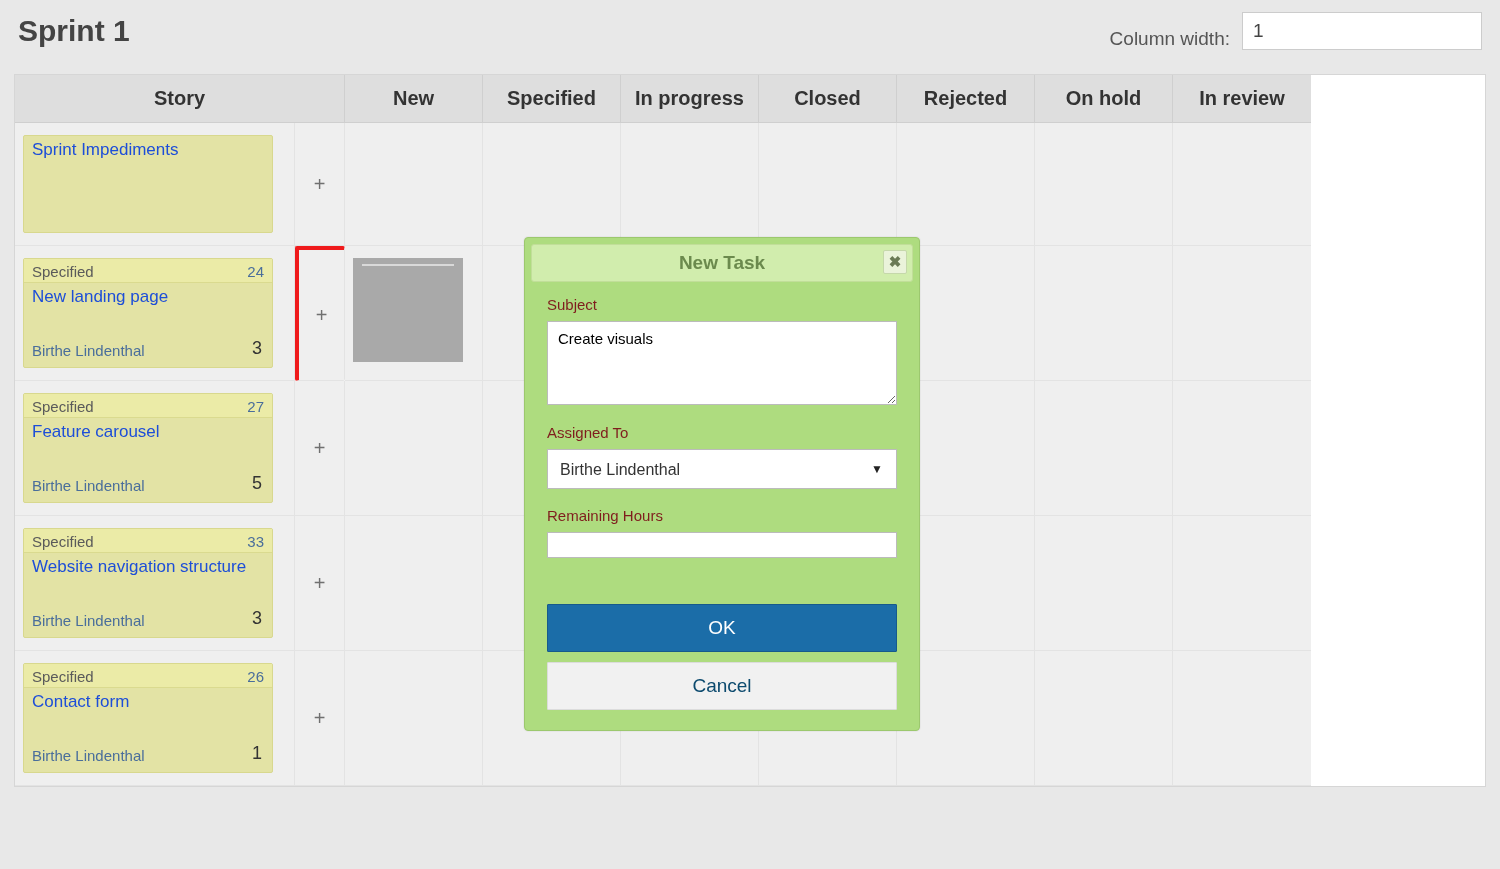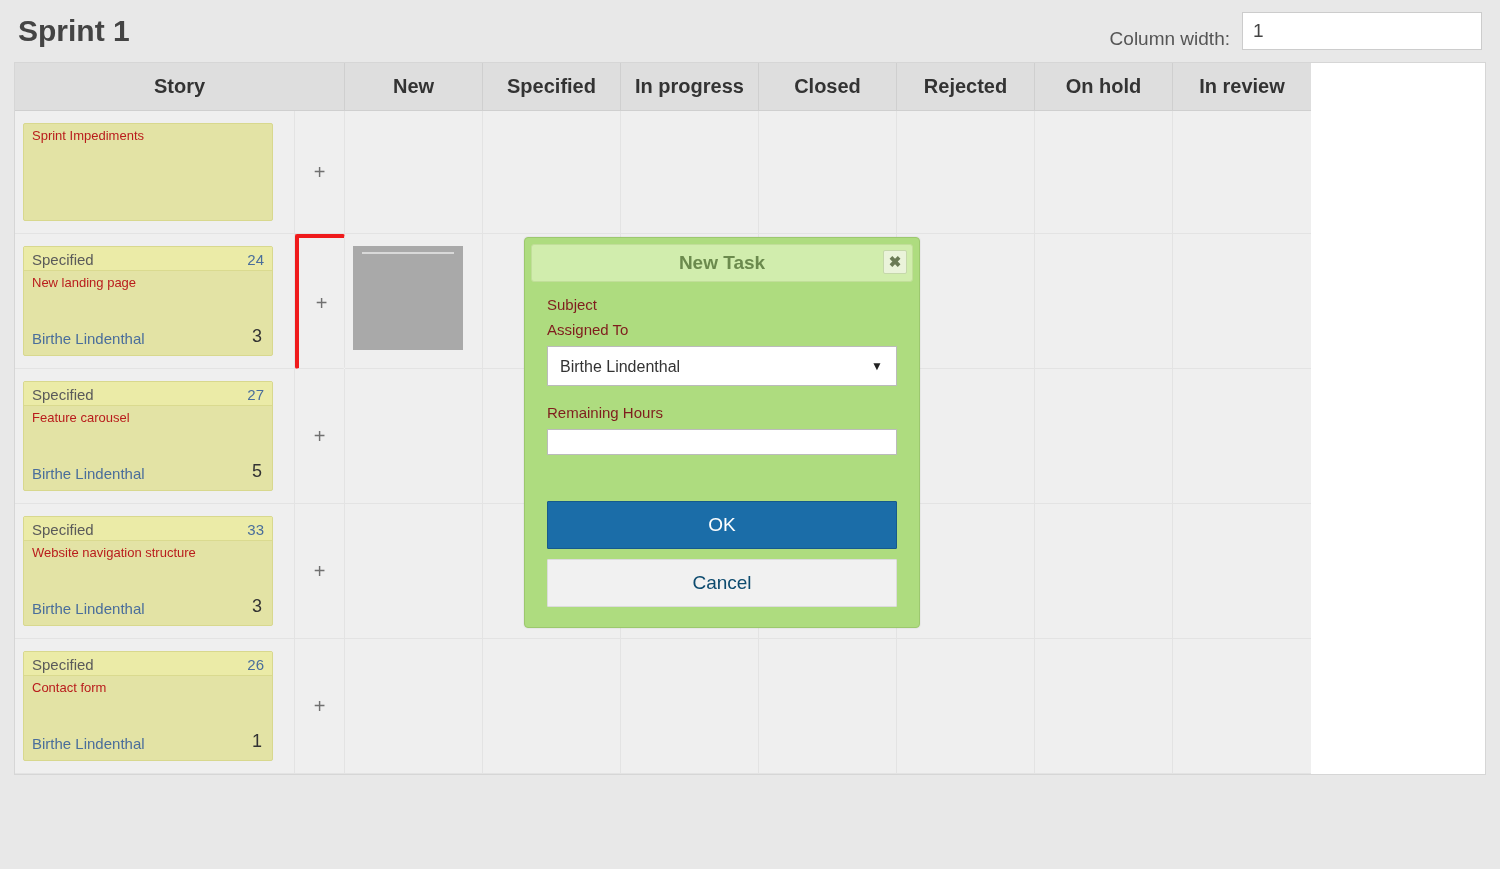--- a/index.html
+++ b/index.html
@@ -9,21 +9,21 @@
     color: #333;
     font-size: 14px;
   }
   .page {
     padding: 12px 14px;
   }
   .topbar {
     display: flex;
     justify-content: space-between;
     align-items: center;
-    margin-bottom: 12px;
+    margin-bottom: 24px;
     padding: 0 4px;
   }
   .page-title {
     font-size: 30px;
     font-weight: 700;
     color: #444;
   }
   .colwidth {
     display: flex;
     align-items: flex-end;
@@ -98,22 +98,22 @@
     padding: 4px 8px 2px;
     font-size: 15px;
     color: #5a5a5a;
     background: #ebeba7;
     border-bottom: 1px solid #dada8f;
   }
   .story-id {
     color: #4a6e9b;
   }
   .story-title {
-    font-size: 13px;
-    color: #b91c1c;
+    font-size: 17px;
+    color: #1d4ed8;
     padding: 4px 8px 2px;
   }
   .story-meta {
     display: flex;
     justify-content: space-between;
     align-items: flex-end;
     padding: 8px 10px 8px 8px;
     margin-top: auto;
   }
   .assignee {
@@ -437,20 +437,21 @@
 
 <div class="dialog">
   <div class="dialog-header">
     <span class="dialog-title">New Task</span>
     <div class="close-btn">
       <span>✖</span>
     </div>
   </div>
   <div class="dialog-body">
     <div class="field-label">Subject</div>
+    <textarea class="subject-input" style="">Create visuals</textarea>
 
     <div class="field-label">Assigned To</div>
     <div class="select-wrap">
       <select class="assignee-select">
         <option>Birthe Lindenthal</option>
       </select>
       <span class="select-caret">▼</span>
     </div>
 
     <div class="field-label">Remaining Hours</div>

